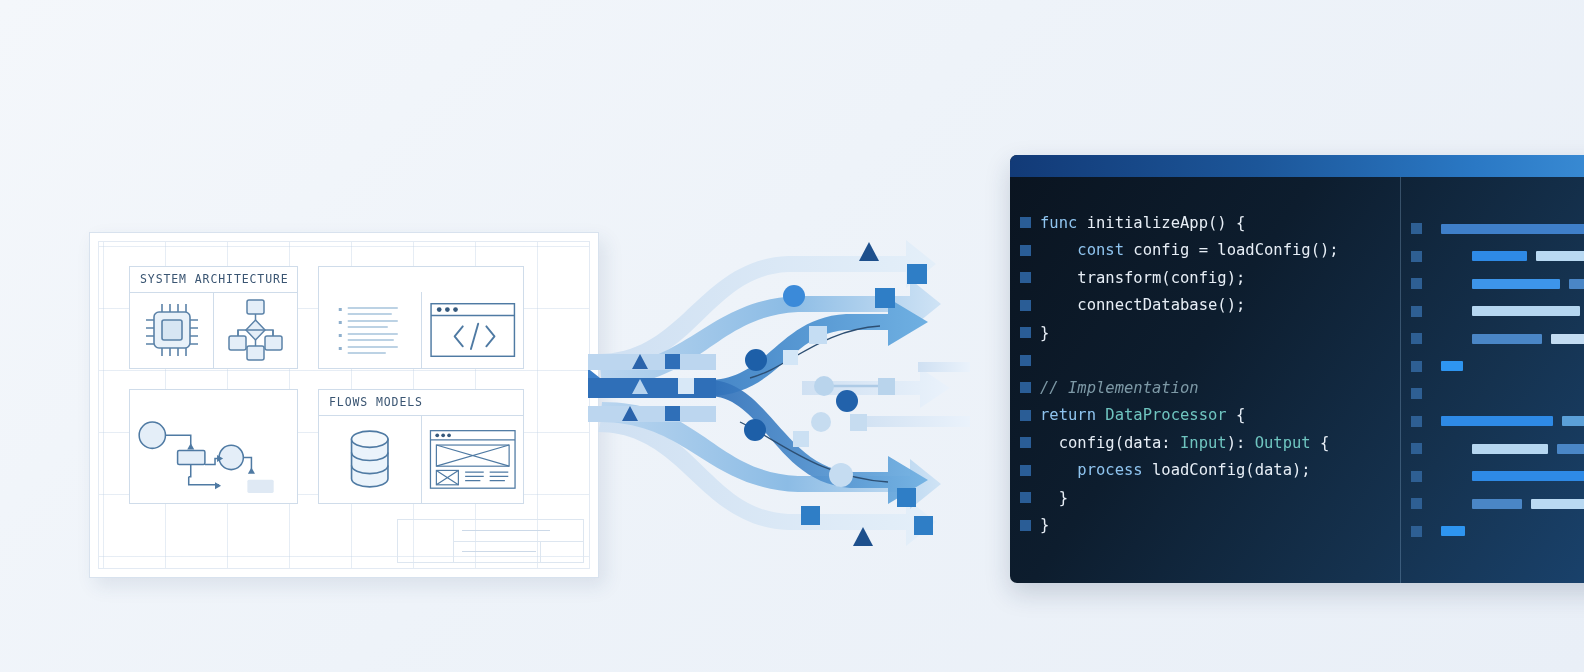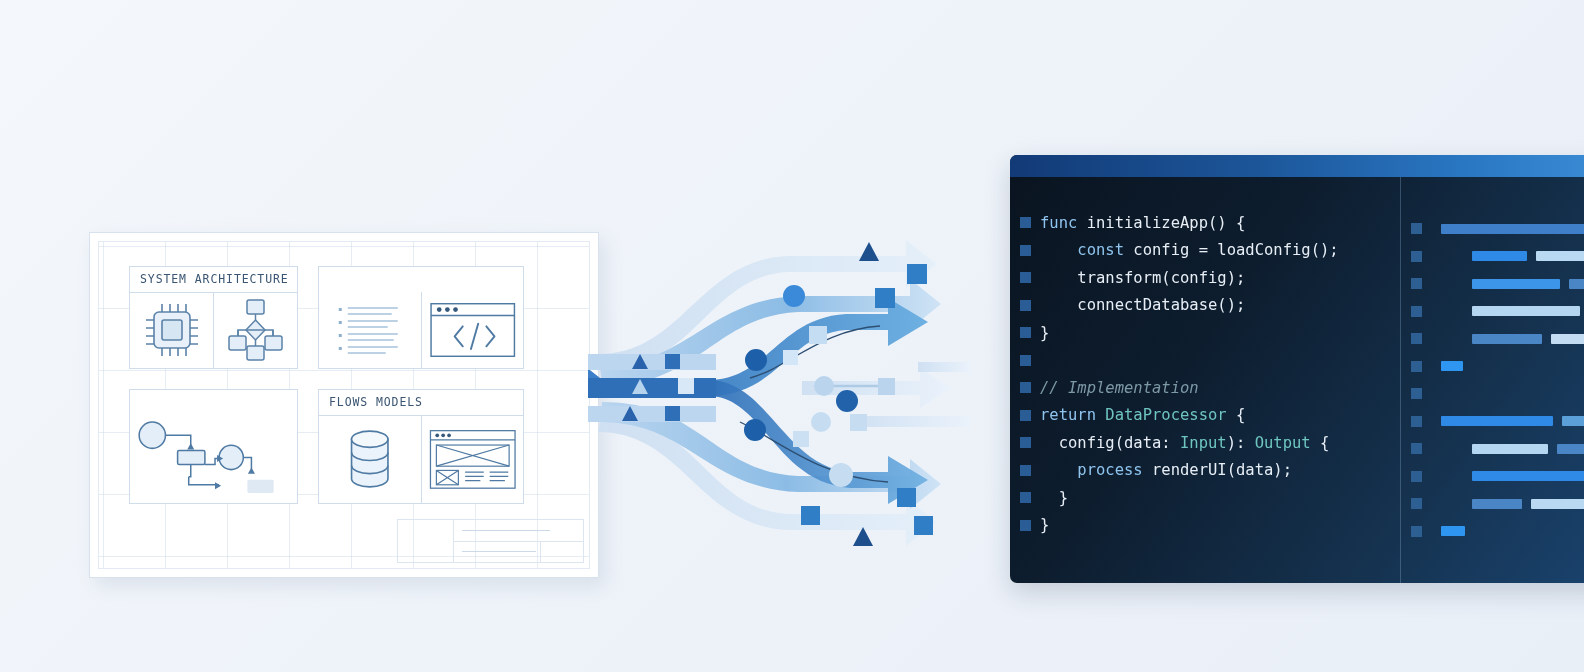--- a/index.html
+++ b/index.html
@@ -332,21 +332,21 @@
       <div class="cp-left" id="codeLines">
           <div class="codeline"><span class="gutter"><i></i></span><span><span class="kw">func</span><span class="pl"> initializeApp() {</span></span></div>
           <div class="codeline"><span class="gutter"><i></i></span><span><span class="pl">    </span><span class="kw">const</span><span class="pl"> config = loadConfig();</span></span></div>
           <div class="codeline"><span class="gutter"><i></i></span><span><span class="pl">    transform(config);</span></span></div>
           <div class="codeline"><span class="gutter"><i></i></span><span><span class="pl">    connectDatabase();</span></span></div>
           <div class="codeline"><span class="gutter"><i></i></span><span><span class="pl">}</span></span></div>
           <div class="codeline"><span class="gutter"><i></i></span><span></span></div>
           <div class="codeline"><span class="gutter"><i></i></span><span><span class="cm">// Implementation</span></span></div>
           <div class="codeline"><span class="gutter"><i></i></span><span><span class="kw">return</span><span class="pl"> </span><span class="ty">DataProcessor</span><span class="pl"> {</span></span></div>
           <div class="codeline"><span class="gutter"><i></i></span><span><span class="pl">  config(data: </span><span class="ty">Input</span><span class="pl">): </span><span class="ty">Output</span><span class="pl"> {</span></span></div>
-          <div class="codeline"><span class="gutter"><i></i></span><span><span class="pl">    </span><span class="kw">process</span><span class="pl"> renderUI(data);</span></span></div>
+          <div class="codeline"><span class="gutter"><i></i></span><span><span class="pl">    </span><span class="kw">process</span><span class="pl"> loadConfig(data);</span></span></div>
           <div class="codeline"><span class="gutter"><i></i></span><span><span class="pl">  }</span></span></div>
           <div class="codeline"><span class="gutter"><i></i></span><span><span class="pl">}</span></span></div>
         </div>
       <div class="cp-right" id="miniMap">
           <div class="barline">
             <span class="gutter">
               <i></i>
             </span>
             <span style="width: 10px;"></span>
             <span class="bar" style="width: 172px; background: rgb(63, 127, 201);"></span>

